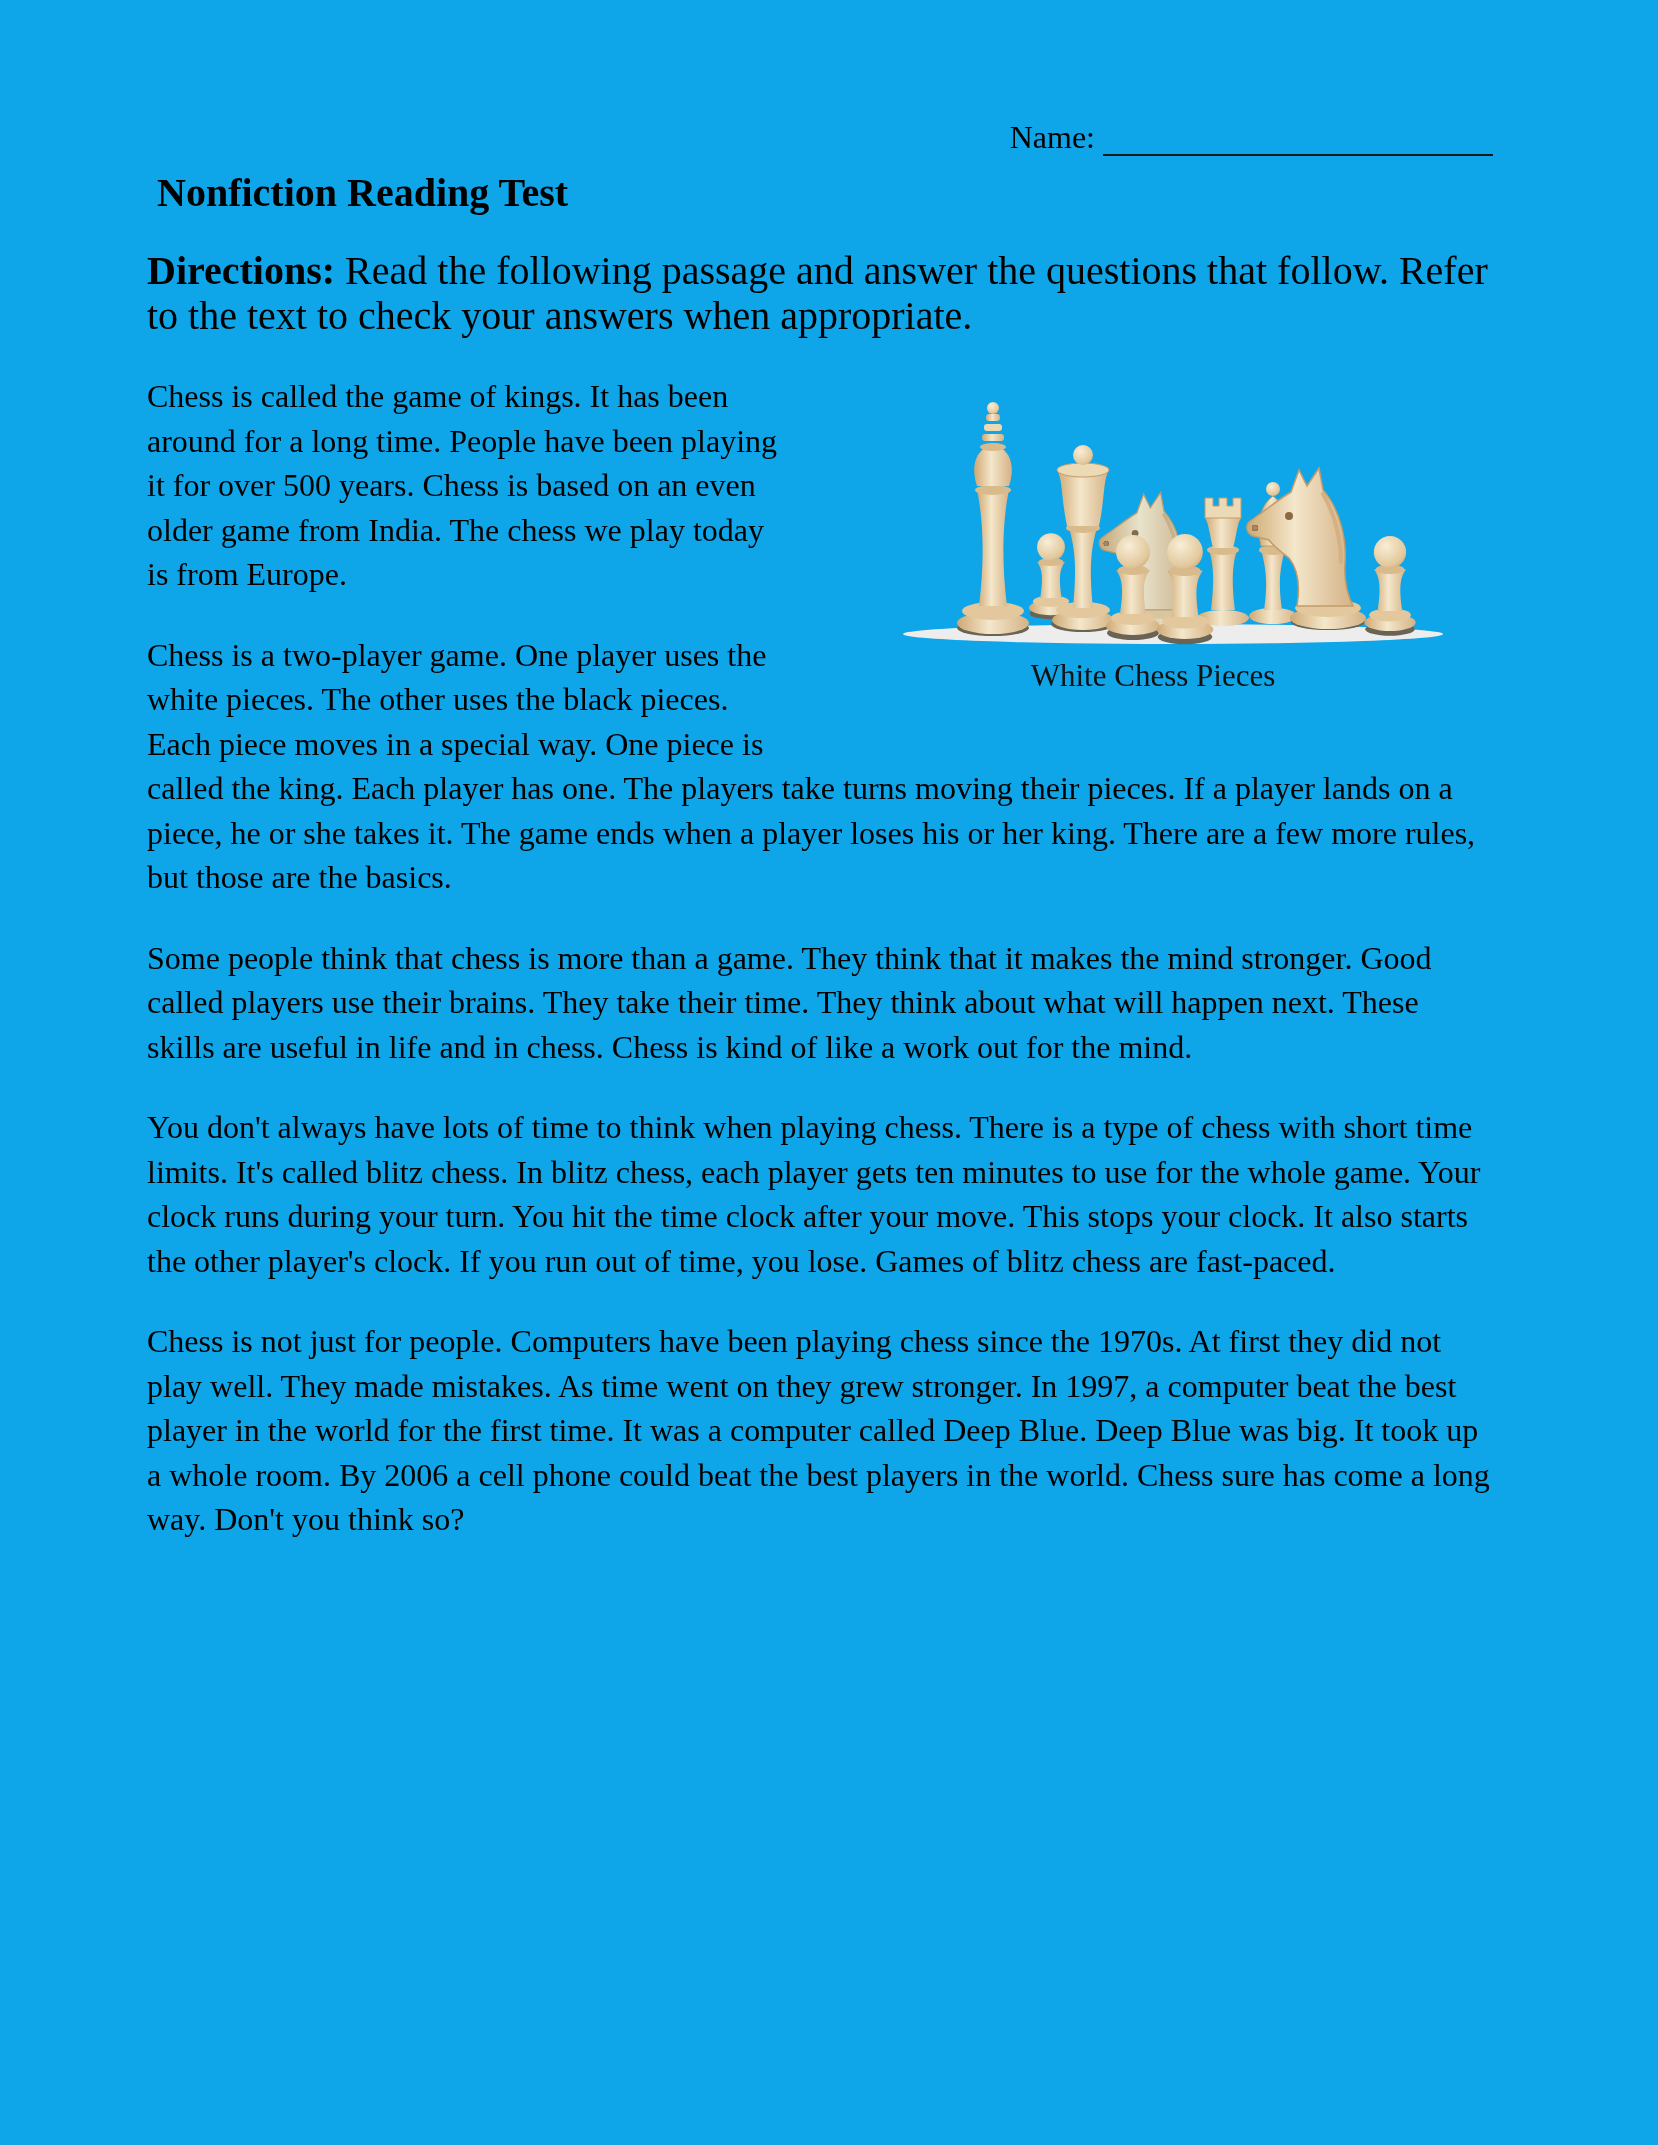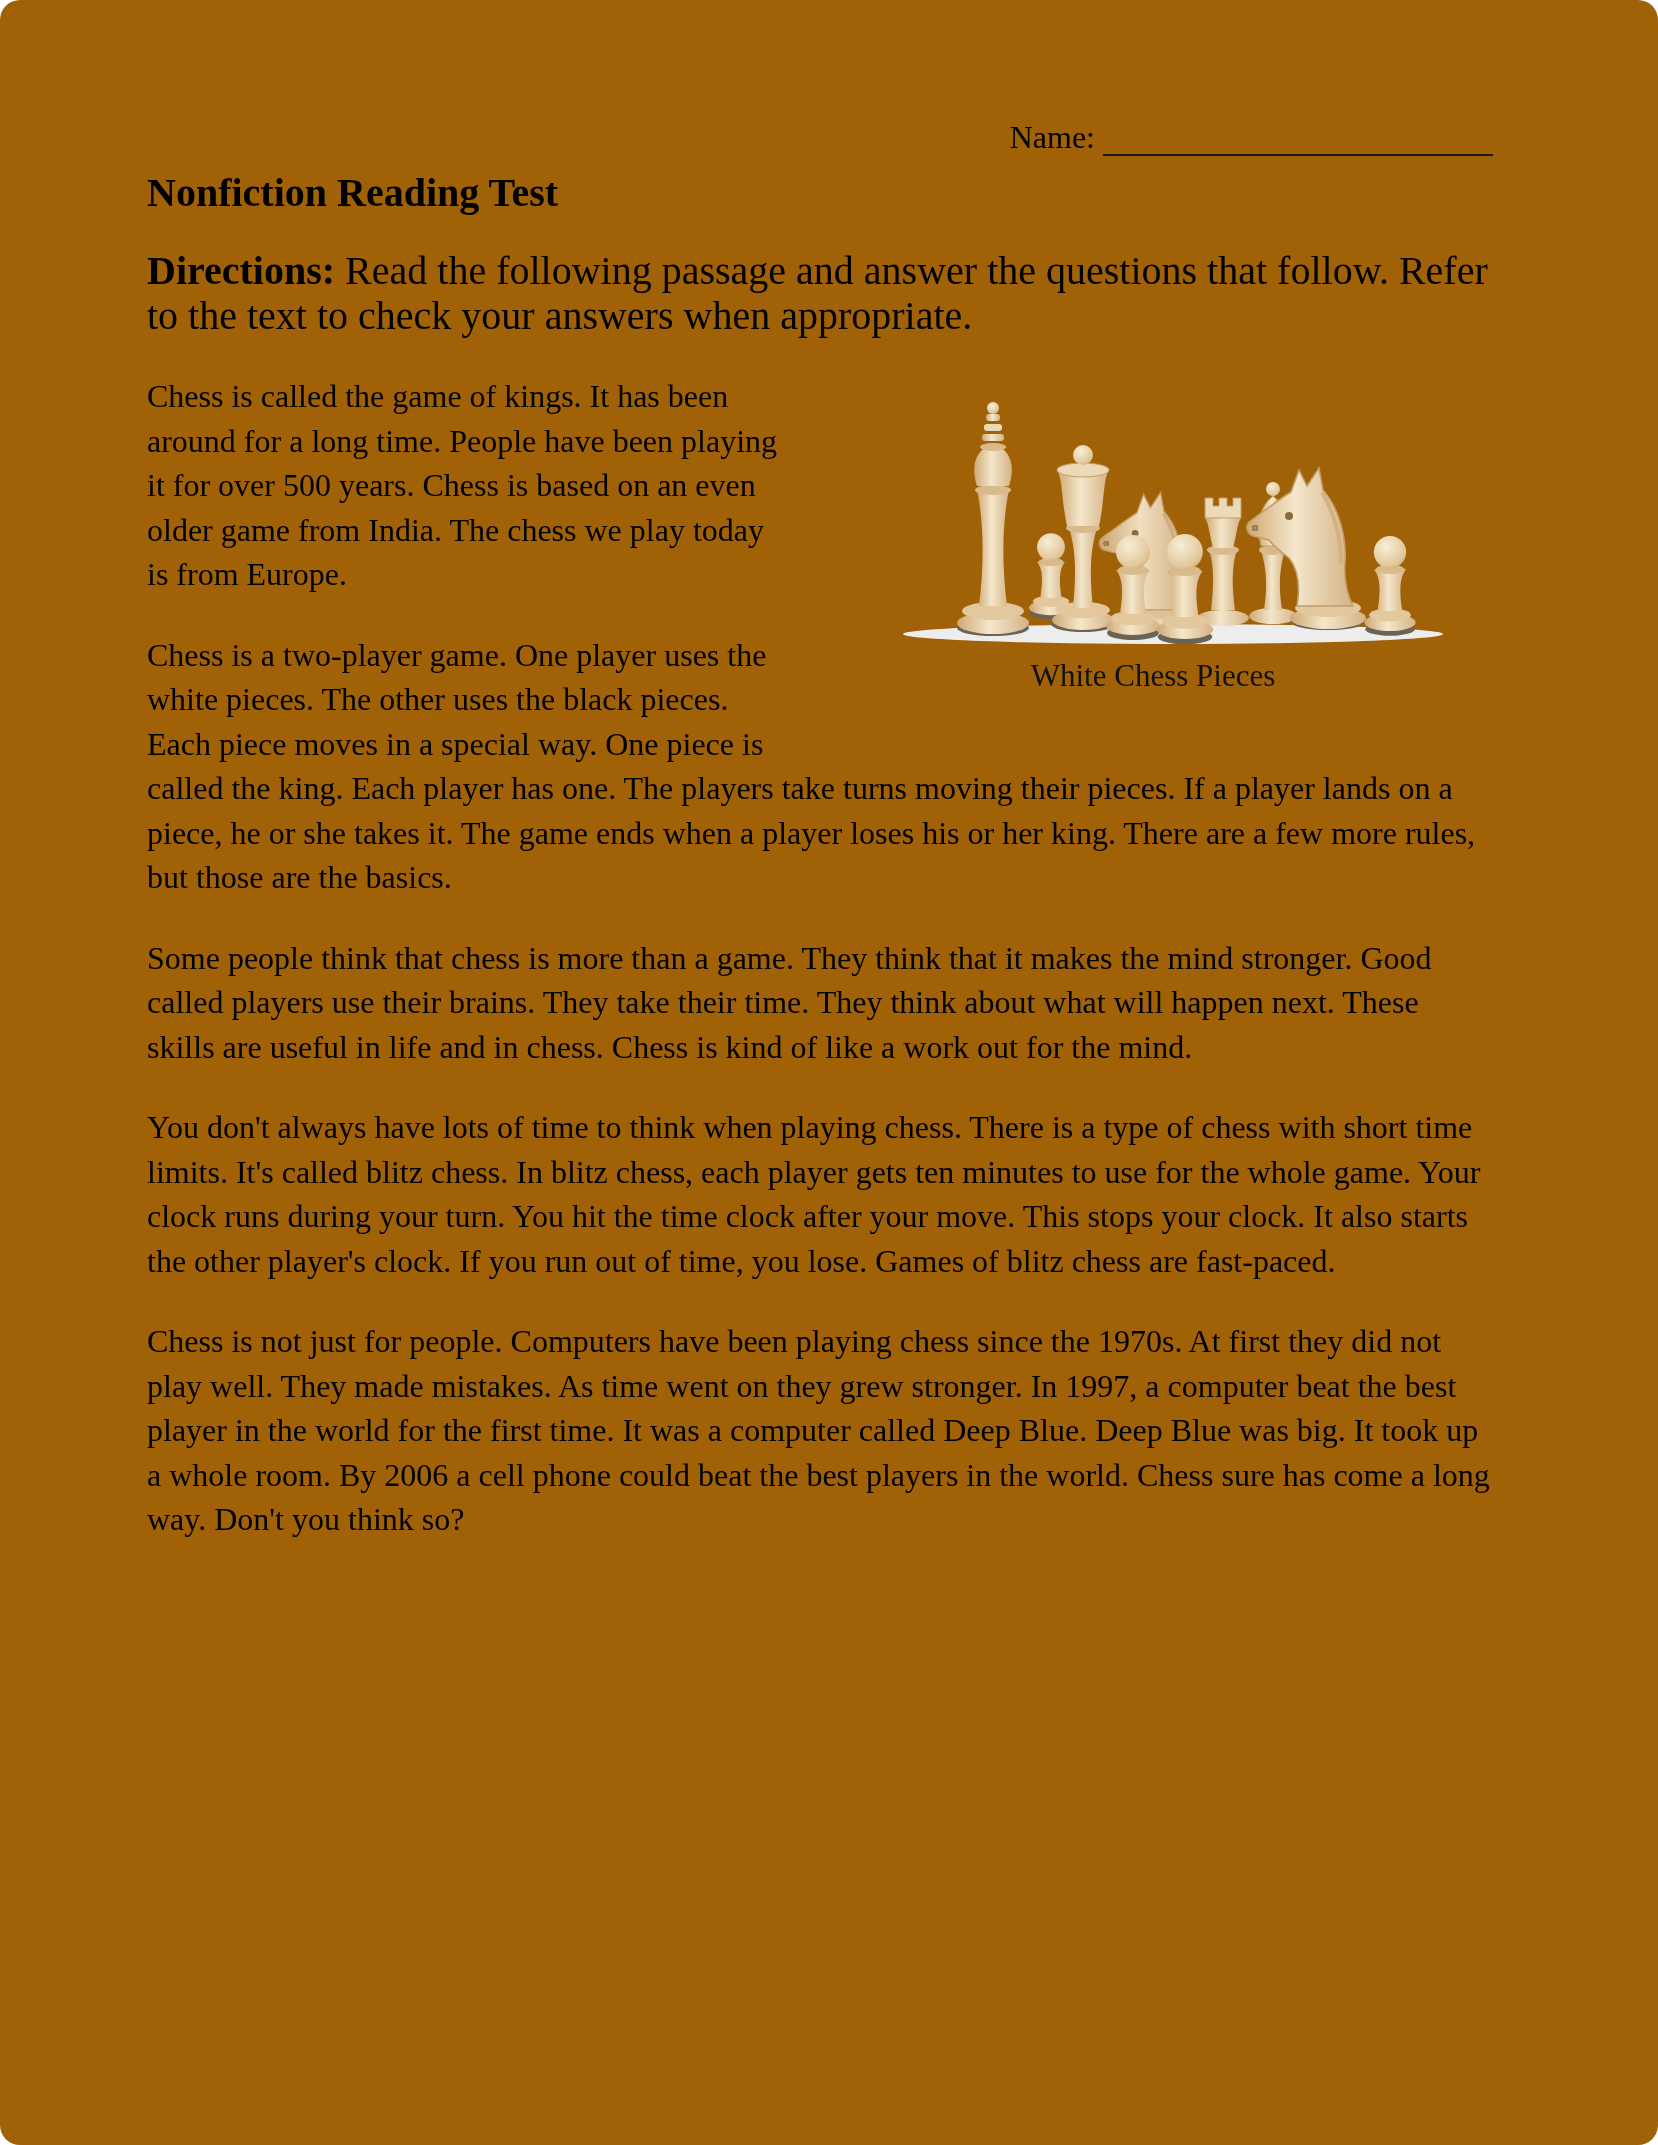--- a/index.html
+++ b/index.html
@@ -5,44 +5,43 @@
   html, body {
     margin: 0;
     padding: 0;
     background: #ffffff;
   }
   .sheet {
     position: relative;
     width: 1658px;
     height: 2145px;
     box-sizing: border-box;
-    background: #a16207;
+    background: #0ea5e9;
     color: #000000;
     font-family: "Liberation Serif", "DejaVu Serif", serif;
     padding: 118px 165px 0 147px;
     overflow: hidden;
-    border-radius: 20px;
   }
   .name-row {
     text-align: right;
     font-size: 32px;
     line-height: 38px;
     margin: 0 0 10px 0;
     white-space: nowrap;
   }
   .name-line {
     display: inline-block;
     width: 390px;
     height: 34px;
     margin-left: 8px;
     border-bottom: 2px solid #1a1a1a;
     vertical-align: bottom;
   }
   h1.title {
-    margin: 0;
+    margin: 10px;
     font-size: 40px;
     line-height: 53px;
     font-weight: bold;
   }
   .title-line { display: block; }
   p.directions {
     margin: 30px 0 0 0;
     font-size: 40px;
     line-height: 44.5px;
   }

